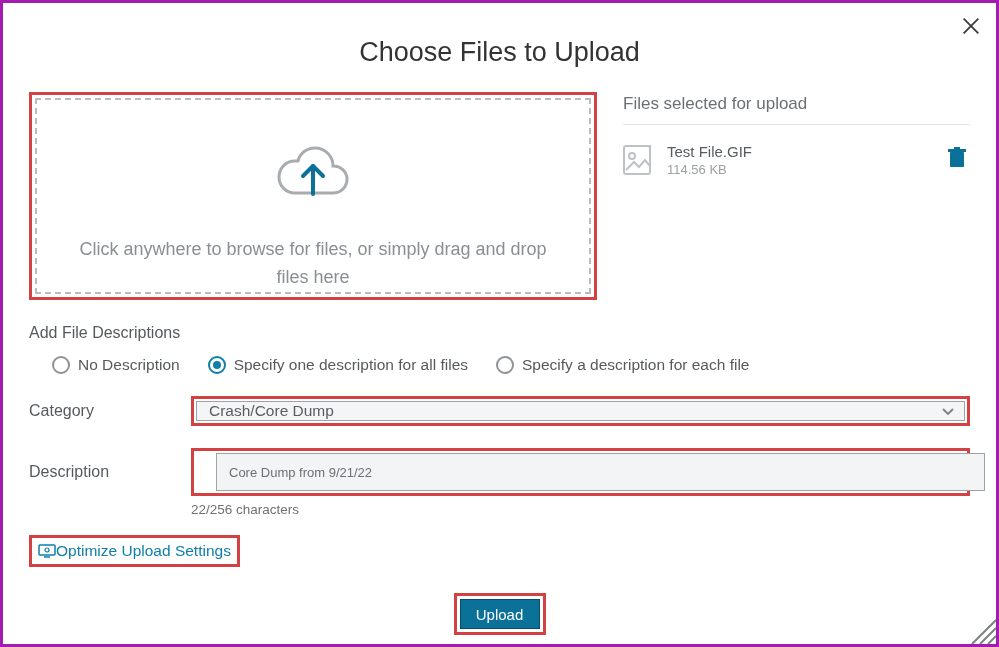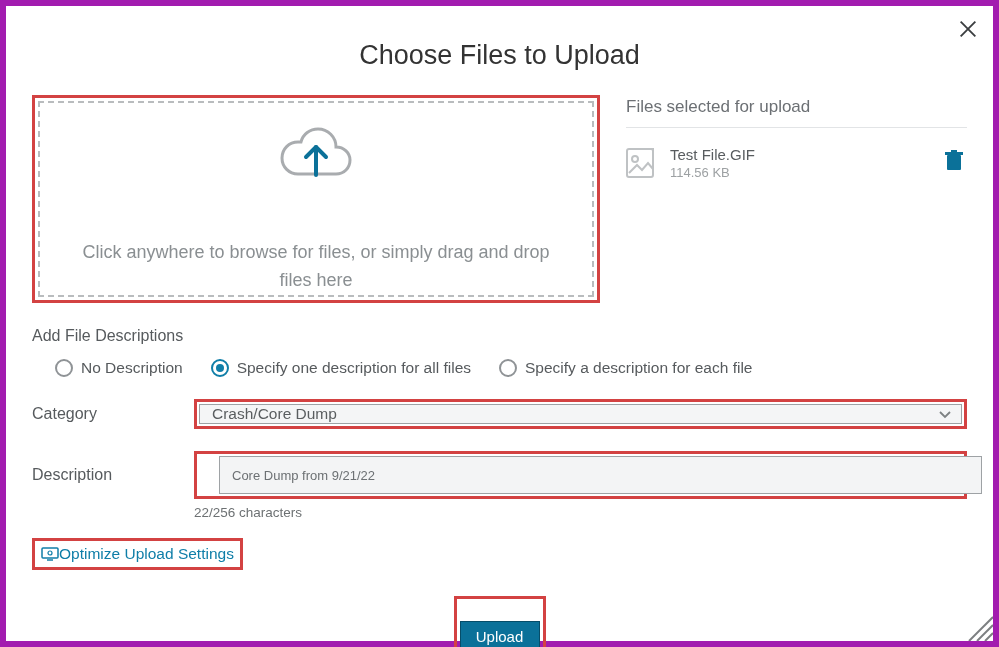--- a/index.html
+++ b/index.html
@@ -1,20 +1,20 @@
 <!DOCTYPE html>
 <html><head>
 <meta charset="utf-8">
 <style>
   * { box-sizing: border-box; margin: 0; padding: 0; }
   html, body { width: 999px; height: 647px; font-family: Arial, Helvetica, sans-serif; }
   body { position: relative; }
   .outer {
     width: 999px; height: 647px;
-    border: 6px solid #a21caf;
+    border: 3px solid #a21caf;
     position: relative;
     background: #fff;
   }
   .close-x {
     position: absolute; top: 12px; right: 14px;
     cursor: pointer;
   }
   .close-x svg { width: 22px; height: 22px; }
   .title {
     text-align: center;
@@ -35,21 +35,21 @@
     width: 568px; height: 208px;
     border: 3px solid #d34242;
     padding: 3px;
   }
   .dropzone {
     width: 100%; height: 100%;
     border: 2px dashed #b9bcbe;
     display: flex;
     flex-direction: column;
     align-items: center;
-    justify-content: space-between;
+    justify-content: flex-end;
     padding-top: 20px;
     cursor: pointer;
   }
   .cloud-icon { margin-bottom: 28px; }
   .dropzone-text {
     color: #8a8f92;
     font-size: 18px;
     text-align: center;
     line-height: 1.55;
     padding: 0 30px;
@@ -149,21 +149,21 @@
   .upload-btn-outline {
     border: 3px solid #d34242; padding: 3px;
   }
   .upload-btn {
     background: #0b7199;
     color: #fff;
     border: 1px solid #064d69;
     width: 80px; height: 30px;
     font-size: 15px;
     cursor: pointer;
-    display: flex; align-items: center; justify-content: center; margin-top: 19px;
+    display: flex; align-items: center; justify-content: center;
   }
 
   .corner-hatch {
     position: absolute; right: 0; bottom: 0;
     width: 26px; height: 26px; overflow: hidden;
   }
 </style>
 </head>
 <body>
 

